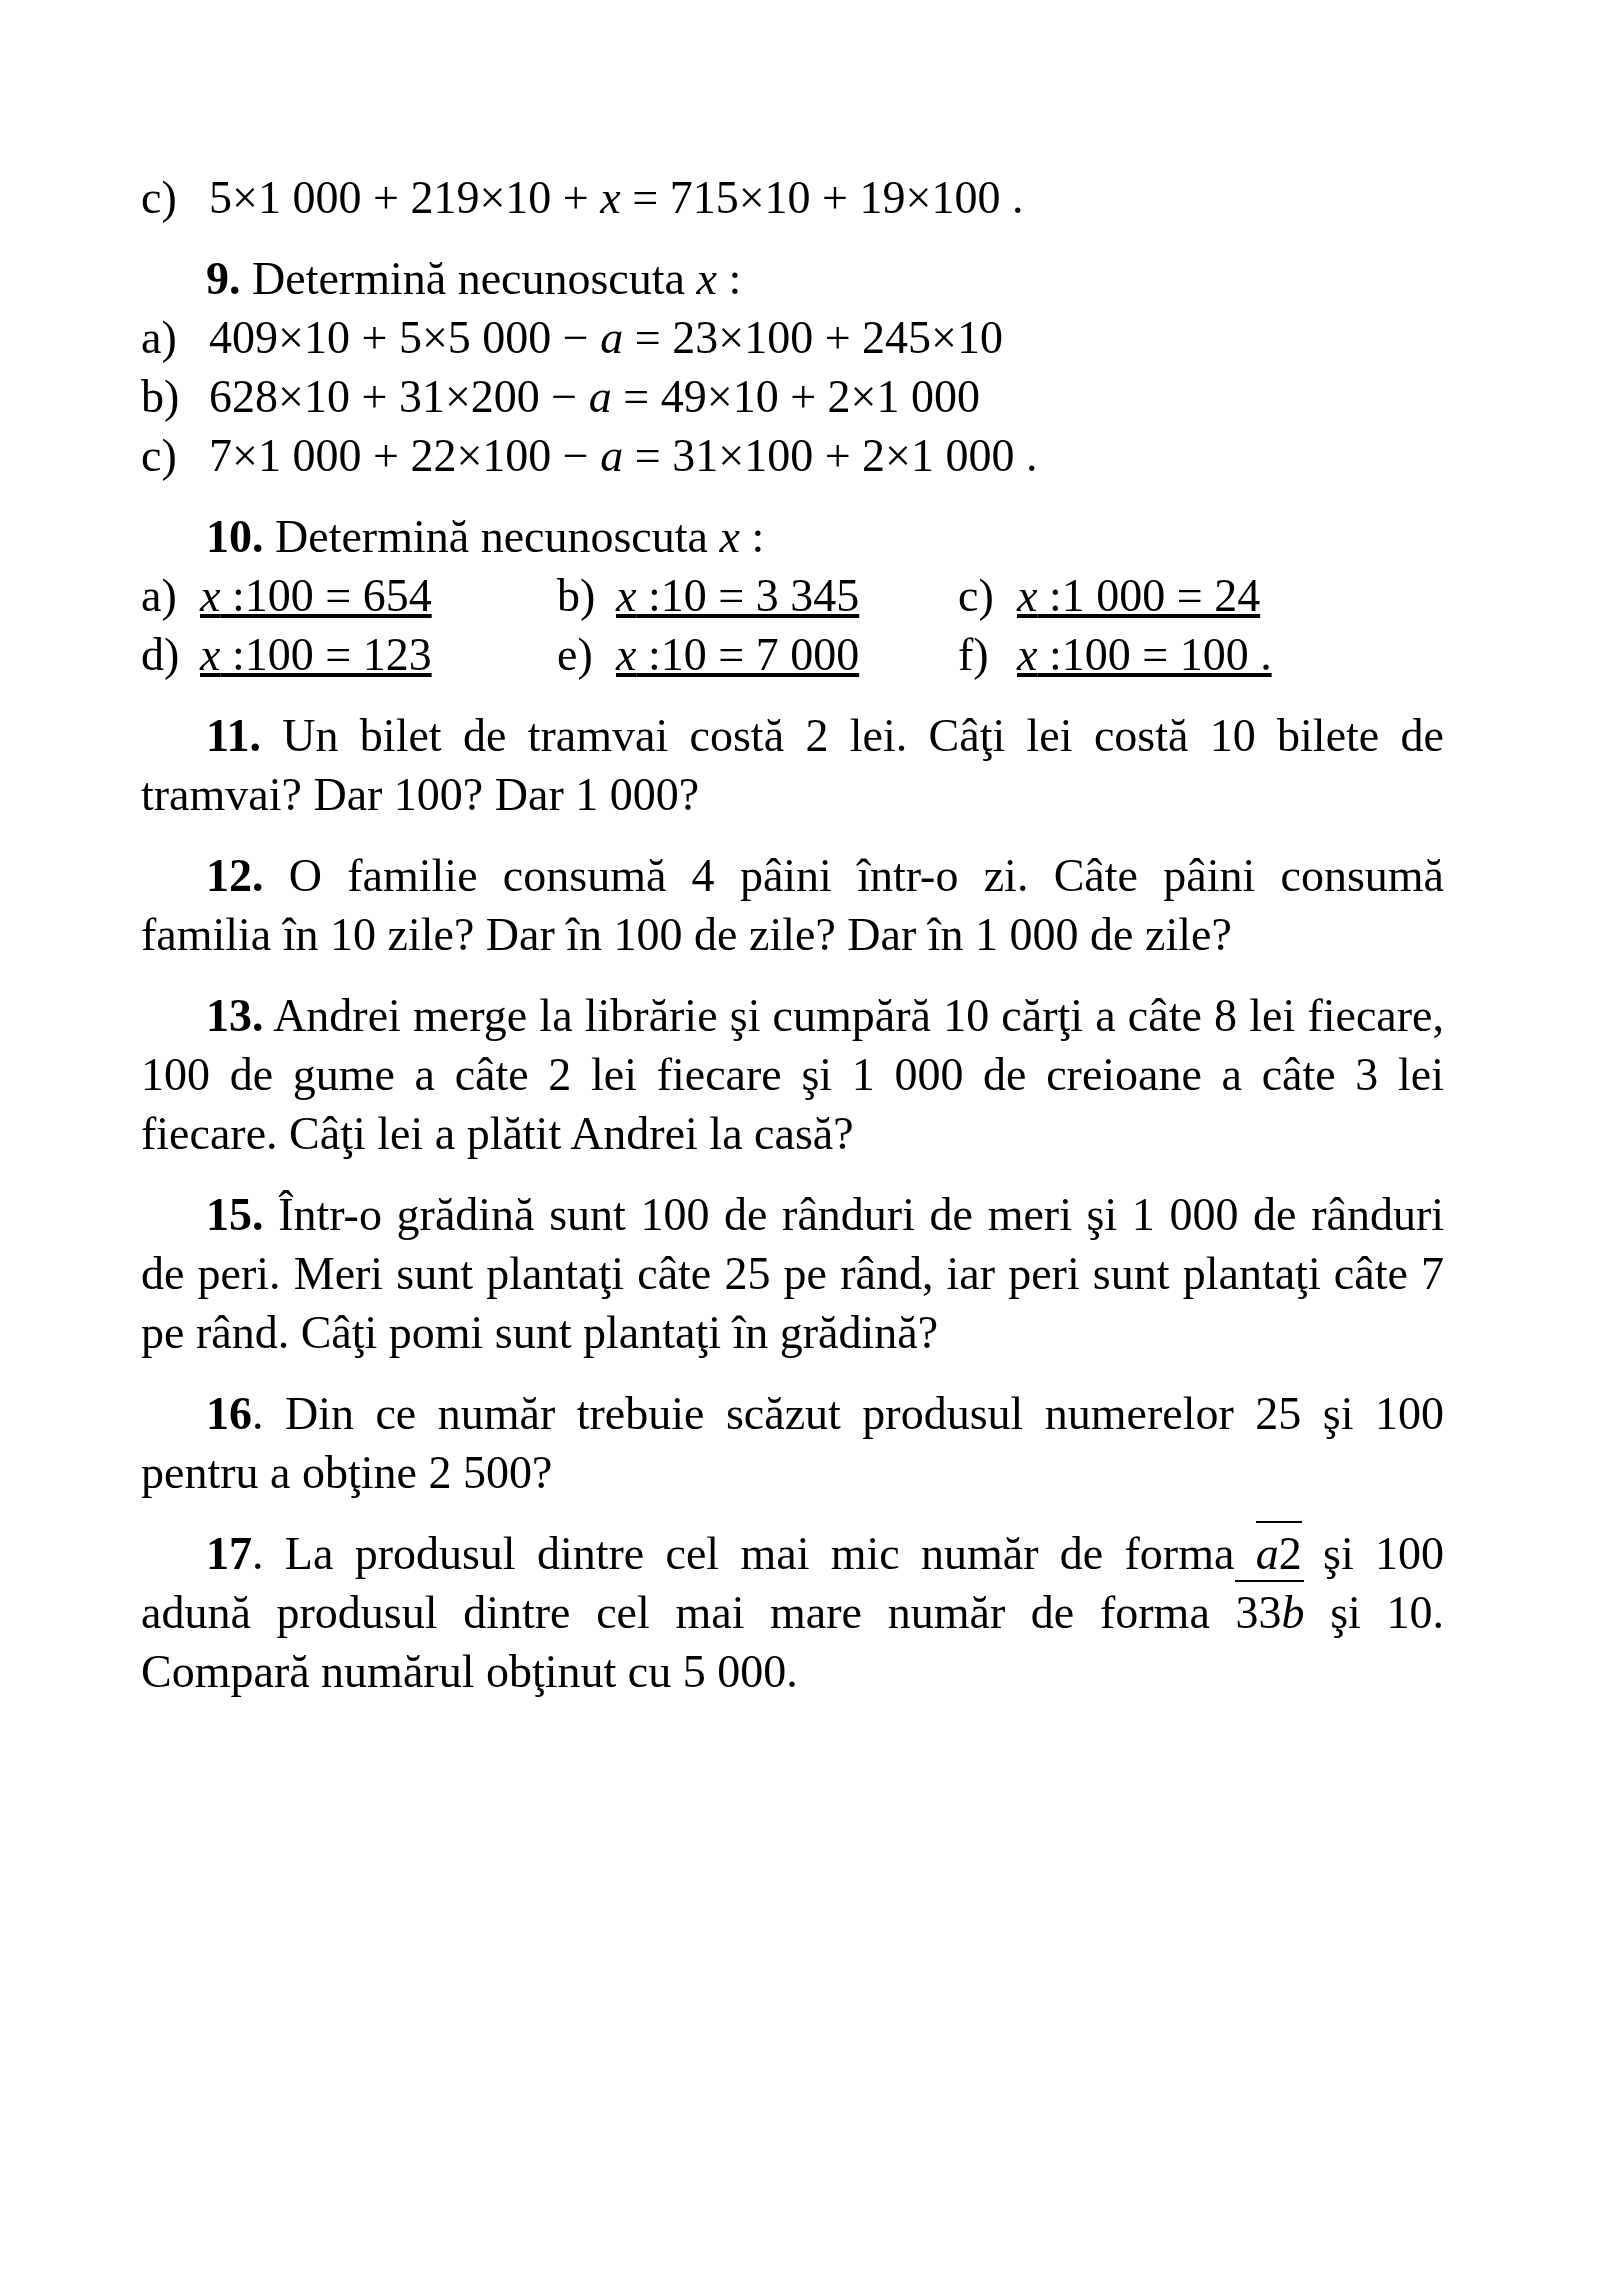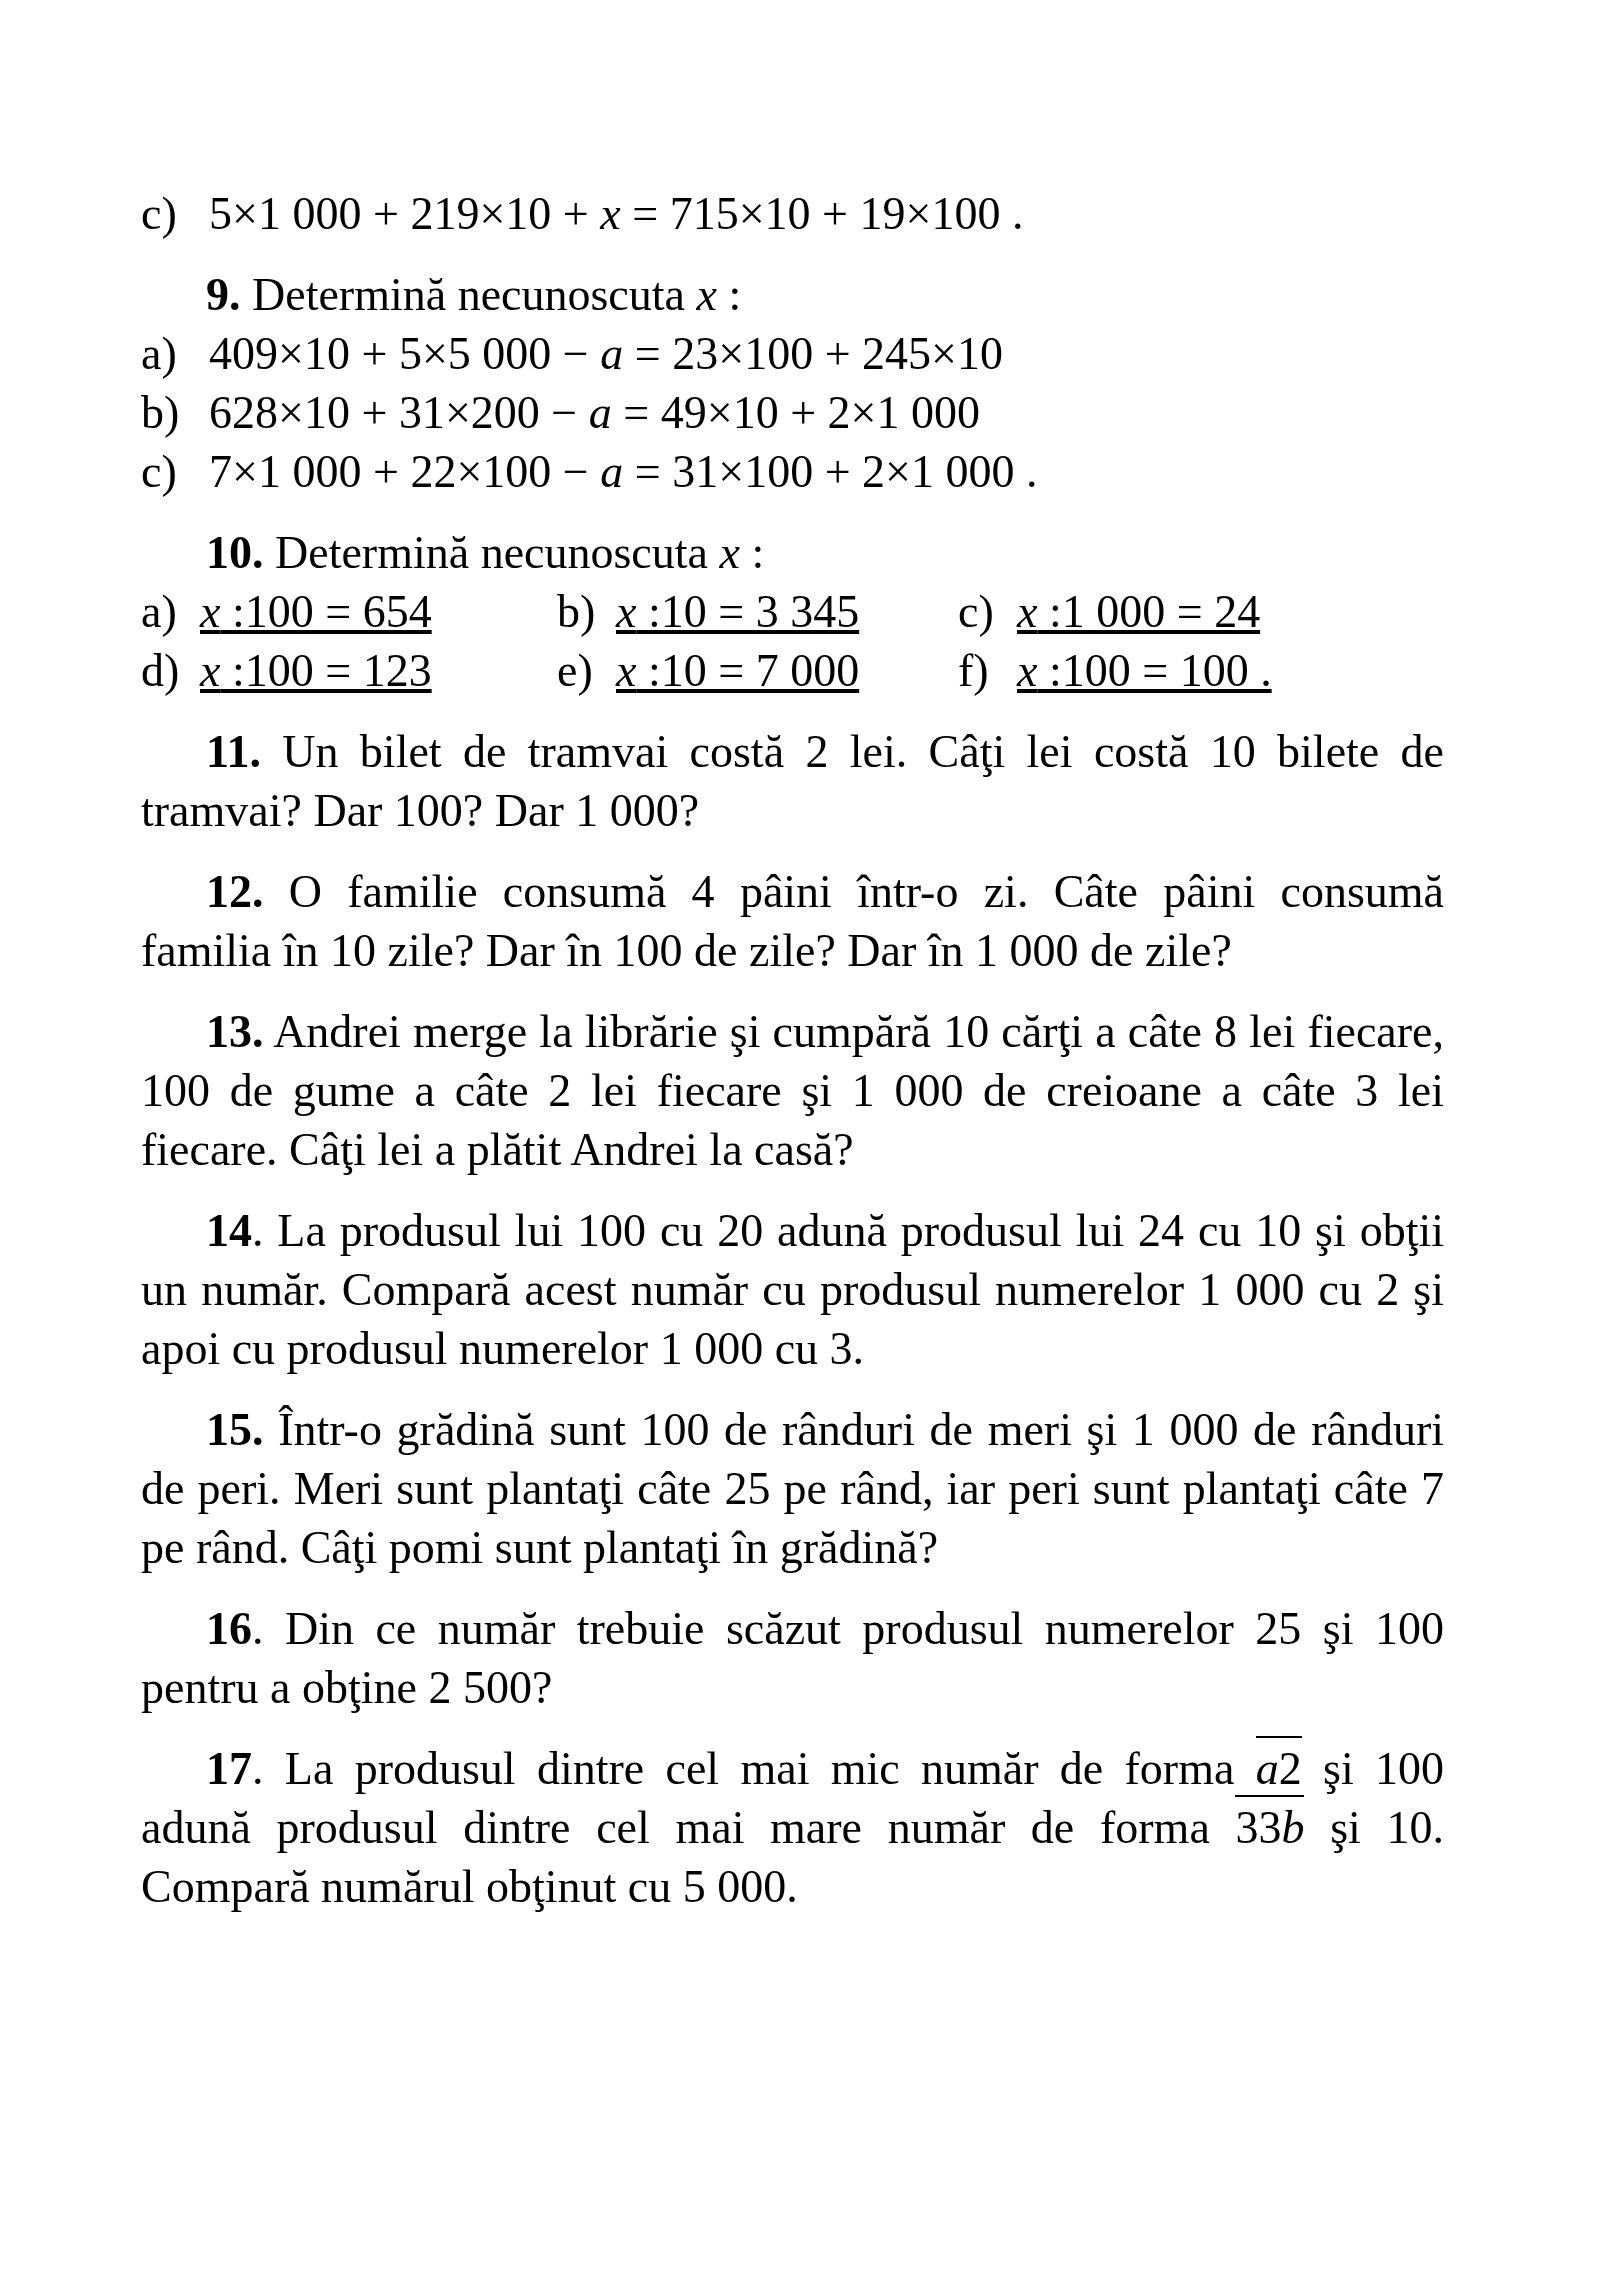--- a/index.html
+++ b/index.html
@@ -14,21 +14,21 @@
     background: #ffffff;
     color: #000000;
     font-family: "Liberation Serif", "DejaVu Serif", serif;
     font-size: 46px;
     line-height: 59px;
     overflow: hidden;
   }
   .doc {
     position: absolute;
     left: 141px;
-    top: 184px;
+    top: 168px;
     width: 1303px;
   }
   .doc > * { margin: 0; }
   .para {
     margin-top: 22px;
     text-align: justify;
     text-indent: 65px;
   }
   .eqline {
     margin-top: 0;
@@ -75,19 +75,18 @@
         </div>
         <div class="eqgrid-row">
           <div class="cell"><span class="eqlabel">d)</span><span><span class="ital">x</span><span> :100 = 123</span></span></div>
           <div class="cell"><span class="eqlabel">e)</span><span><span class="ital">x</span><span> :10 = 7 000</span></span></div>
           <div class="cell"><span class="eqlabel">f)</span><span><span class="ital">x</span><span> :100 = 100 .</span></span></div>
         </div>
       </div>
       <p class="para"><span class="bold">11.</span><span> Un bilet de tramvai costă 2 lei. Câţi lei costă 10 bilete de tramvai? Dar 100? Dar 1 000?</span></p>
       <p class="para"><span class="bold">12.</span><span> O familie consumă 4 pâini într-o zi. Câte pâini consumă familia în 10 zile? Dar în 100 de zile? Dar în 1 000 de zile?</span></p>
       <p class="para"><span class="bold">13.</span><span> Andrei merge la librărie şi cumpără 10 cărţi a câte 8 lei fiecare, 100 de gume a câte 2 lei fiecare şi 1 000 de creioane a câte 3 lei fiecare. Câţi lei a plătit Andrei la casă?</span></p>
-      <p class="para"><span class="bold">14</span><span>. La produsul lui 100 cu 20 adună produsul lui 24 cu 10 şi obţii un număr. Compară acest număr cu produsul numerelor 1 000 cu 2 şi apoi cu produsul numerelor 1 000 cu 3.</span></p>
       <p class="para"><span class="bold">15.</span><span> Într-o grădină sunt 100 de rânduri de meri şi 1 000 de rânduri de peri. Meri sunt plantaţi câte 25 pe rând, iar peri sunt plantaţi câte 7 pe rând. Câţi pomi sunt plantaţi în grădină?</span></p>
       <p class="para"><span class="bold">16</span><span>. Din ce număr trebuie scăzut produsul numerelor 25 şi 100 pentru a obţine 2 500?</span></p>
       <p class="para"><span class="bold">17</span><span>. La produsul dintre cel mai mic număr de forma </span><span class="ov"><span class="ital">a</span><span>2</span></span><span> şi 100 adună produsul dintre cel mai mare număr de forma </span><span class="ov"><span>33</span><span class="ital">b</span></span><span> şi 10. Compară numărul obţinut cu 5 000.</span></p>
     </div>
 </div>
 
 
 </body></html>

